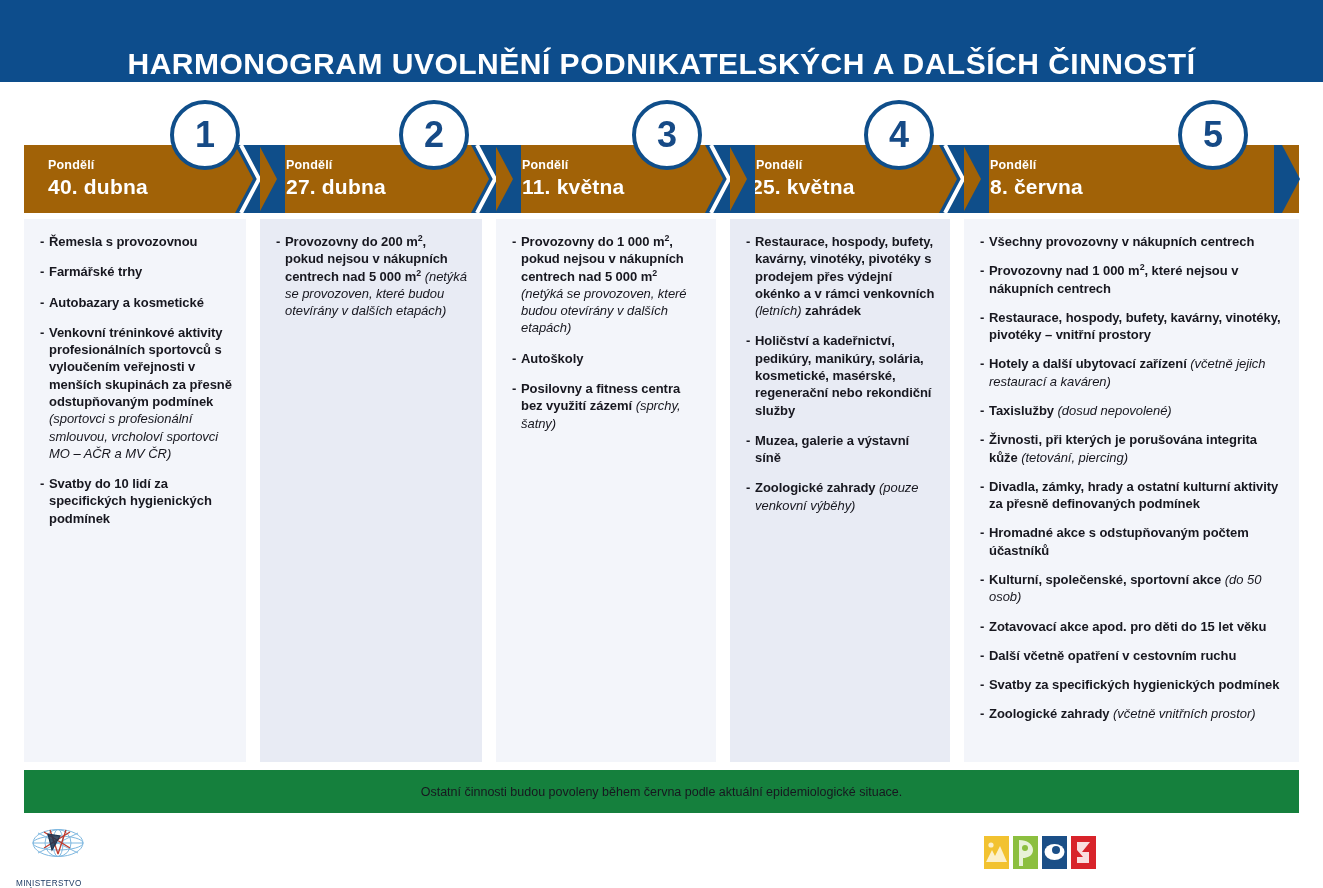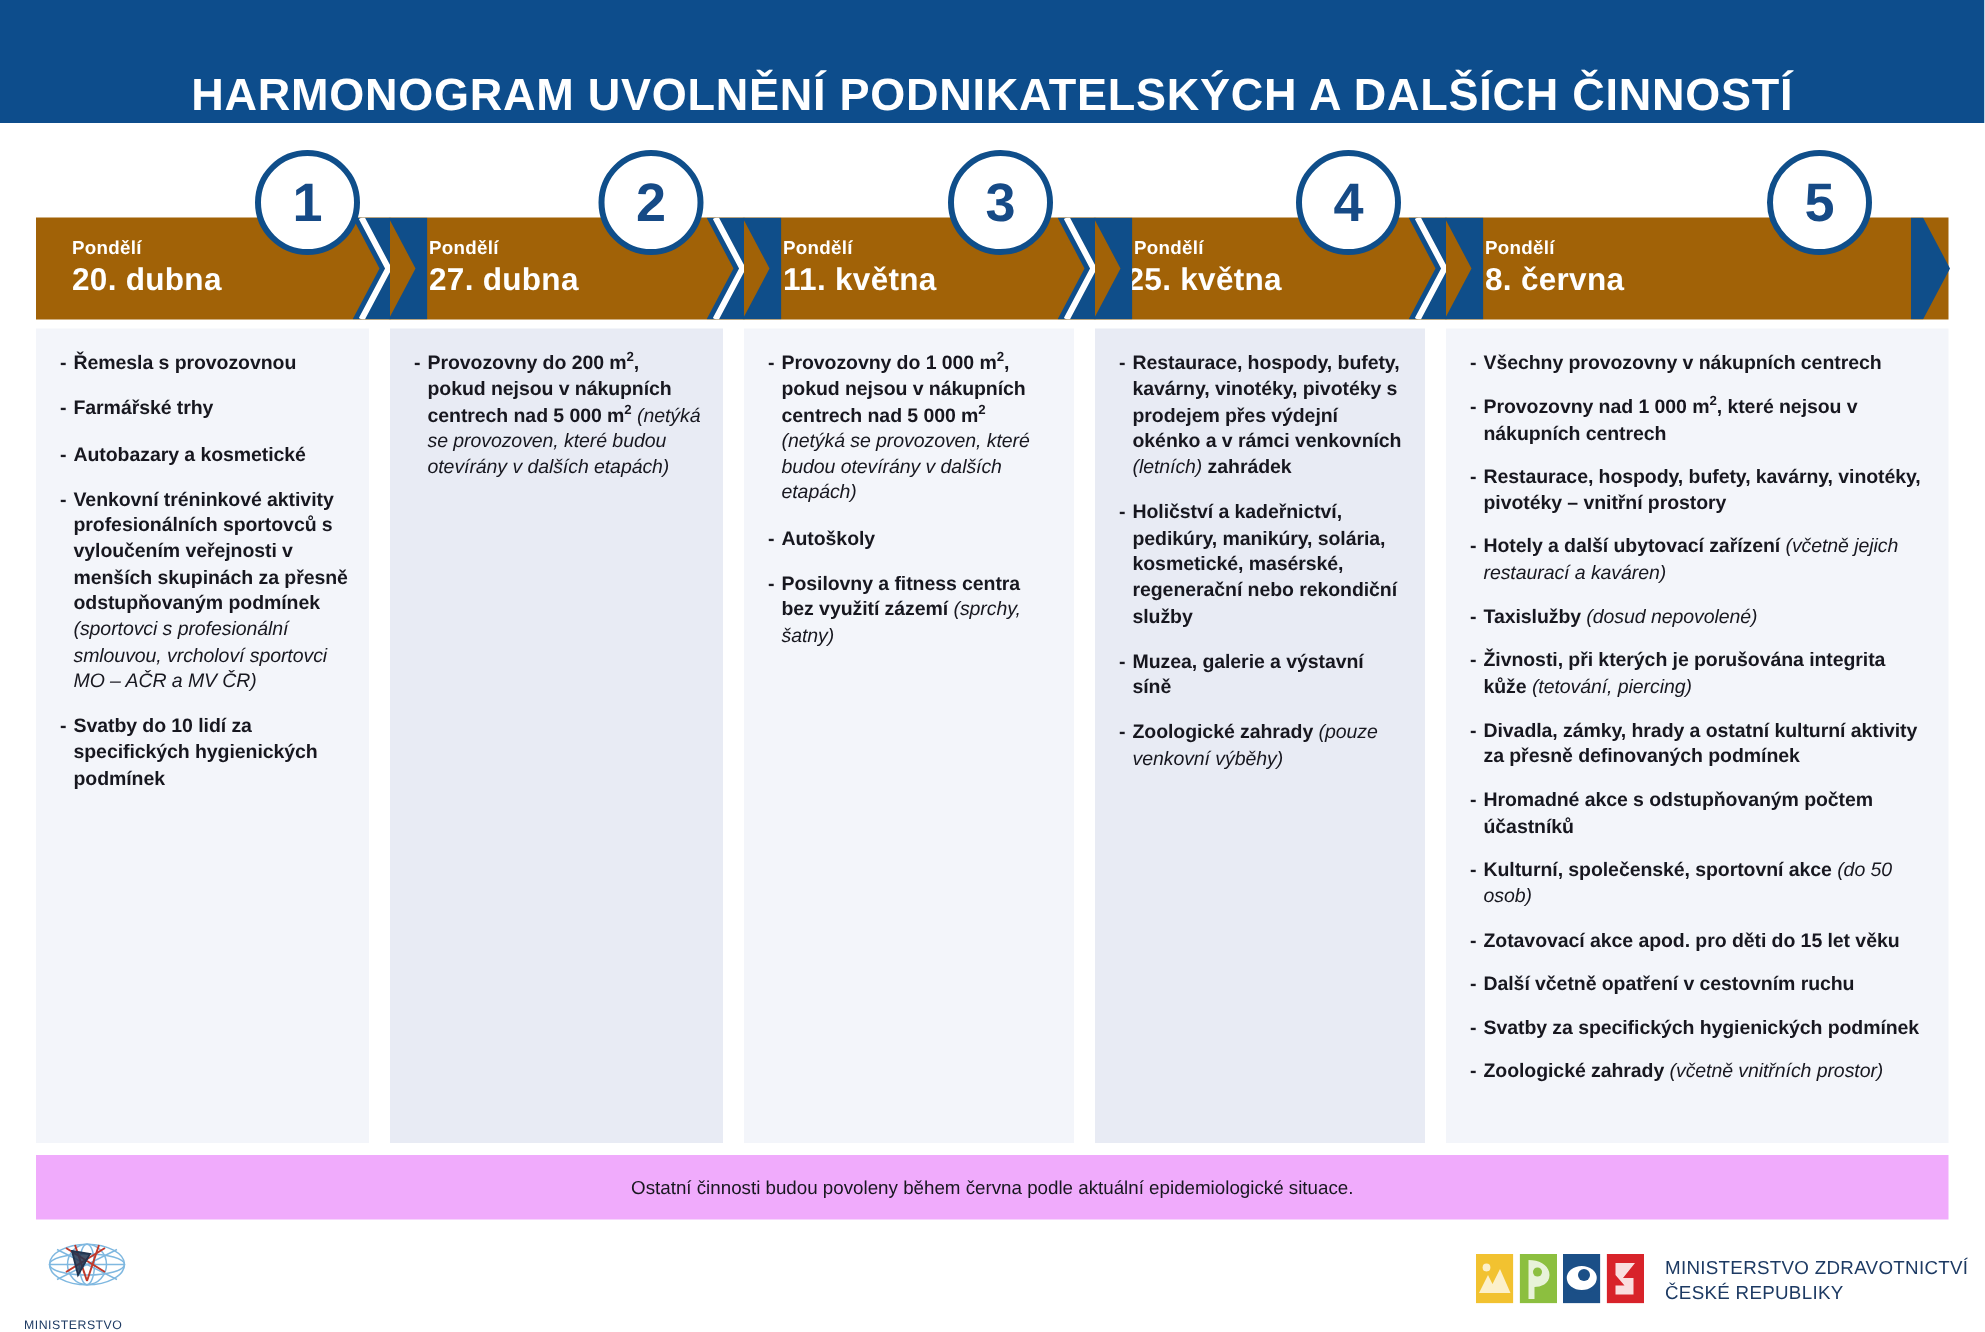--- a/index.html
+++ b/index.html
@@ -102,21 +102,21 @@
     font-style:italic;font-weight:normal;
   }
   .panel.c5 .item{margin-bottom:12px;}
   .panel.c5 .item .txt{font-size:13px;}
 
   sup{font-size:.68em;vertical-align:super;line-height:0;}
 
   
   .notebar{
     position:absolute;left:24px;top:770px;width:1275px;height:43px;
-    background:#f0abfc;
+    background:#15803d;
     display:flex;align-items:center;justify-content:center;
   }
   .notebar .note{
     font-size:12.5px;color:#17171f;font-weight:normal;
   }
 
   
   .logo-mpo{position:absolute;left:16px;top:828px;width:150px;height:54px;}
   .logo-mpo .mark{position:absolute;left:14px;top:0;width:56px;height:30px;}
   .logo-mpo .lines{
@@ -138,21 +138,21 @@
 
 <div id="page">
 
   <div class="titlebar">
     <div class="title">HARMONOGRAM UVOLNĚNÍ PODNIKATELSKÝCH A DALŠÍCH ČINNOSTÍ</div>
   </div>
 
   <div class="band" id="band">
       <div class="seg" style="left: 0px; width: 236px;">
         <div class="day" style="left: 24px;">Pondělí</div>
-        <div class="date" style="left: 24px;">20. dubna</div>
+        <div class="date" style="left: 24px;">40. dubna</div>
         <div class="notch">
           <svg width="26" height="68" viewBox="0 0 26 68">
             <path d="M0 0 L26 0 L26 68 L0 68 L18 34 Z" fill="#0f4e8a"></path>
             <path d="M6 0 L24 34 L6 68" fill="none" stroke="#ffffff" stroke-width="4"></path>
           </svg>
         </div>
       </div>
       <div class="seg" style="left: 236px; width: 236px;">
         <div class="day" style="left: 26px;">Pondělí</div>
         <div class="date" style="left: 26px; text-align: center;">27. dubna</div>
@@ -391,19 +391,15 @@
           <path d="M3 22 C8 28 18 28 22 22 L22 28 L3 28 Z" fill="#1b4f87"></path>
         </svg>
       </div>
       <div class="sq" style="left:87px">
         <svg width="25" height="33" viewBox="0 0 25 33">
           <rect width="25" height="33" fill="#d8232a"></rect>
           <path d="M6 6 L19 6 L11 16 L18 16 L18 27 L6 27 L6 21 L12 21 L6 14 Z" fill="#ffffff" fill-opacity=".85"></path>
         </svg>
       </div>
     </div>
-    <div class="mztext">
-      <div>MINISTERSTVO ZDRAVOTNICTVÍ</div>
-      <div>ČESKÉ REPUBLIKY</div>
-    </div>
   </div>
 
 </div>
 
 </body></html>

